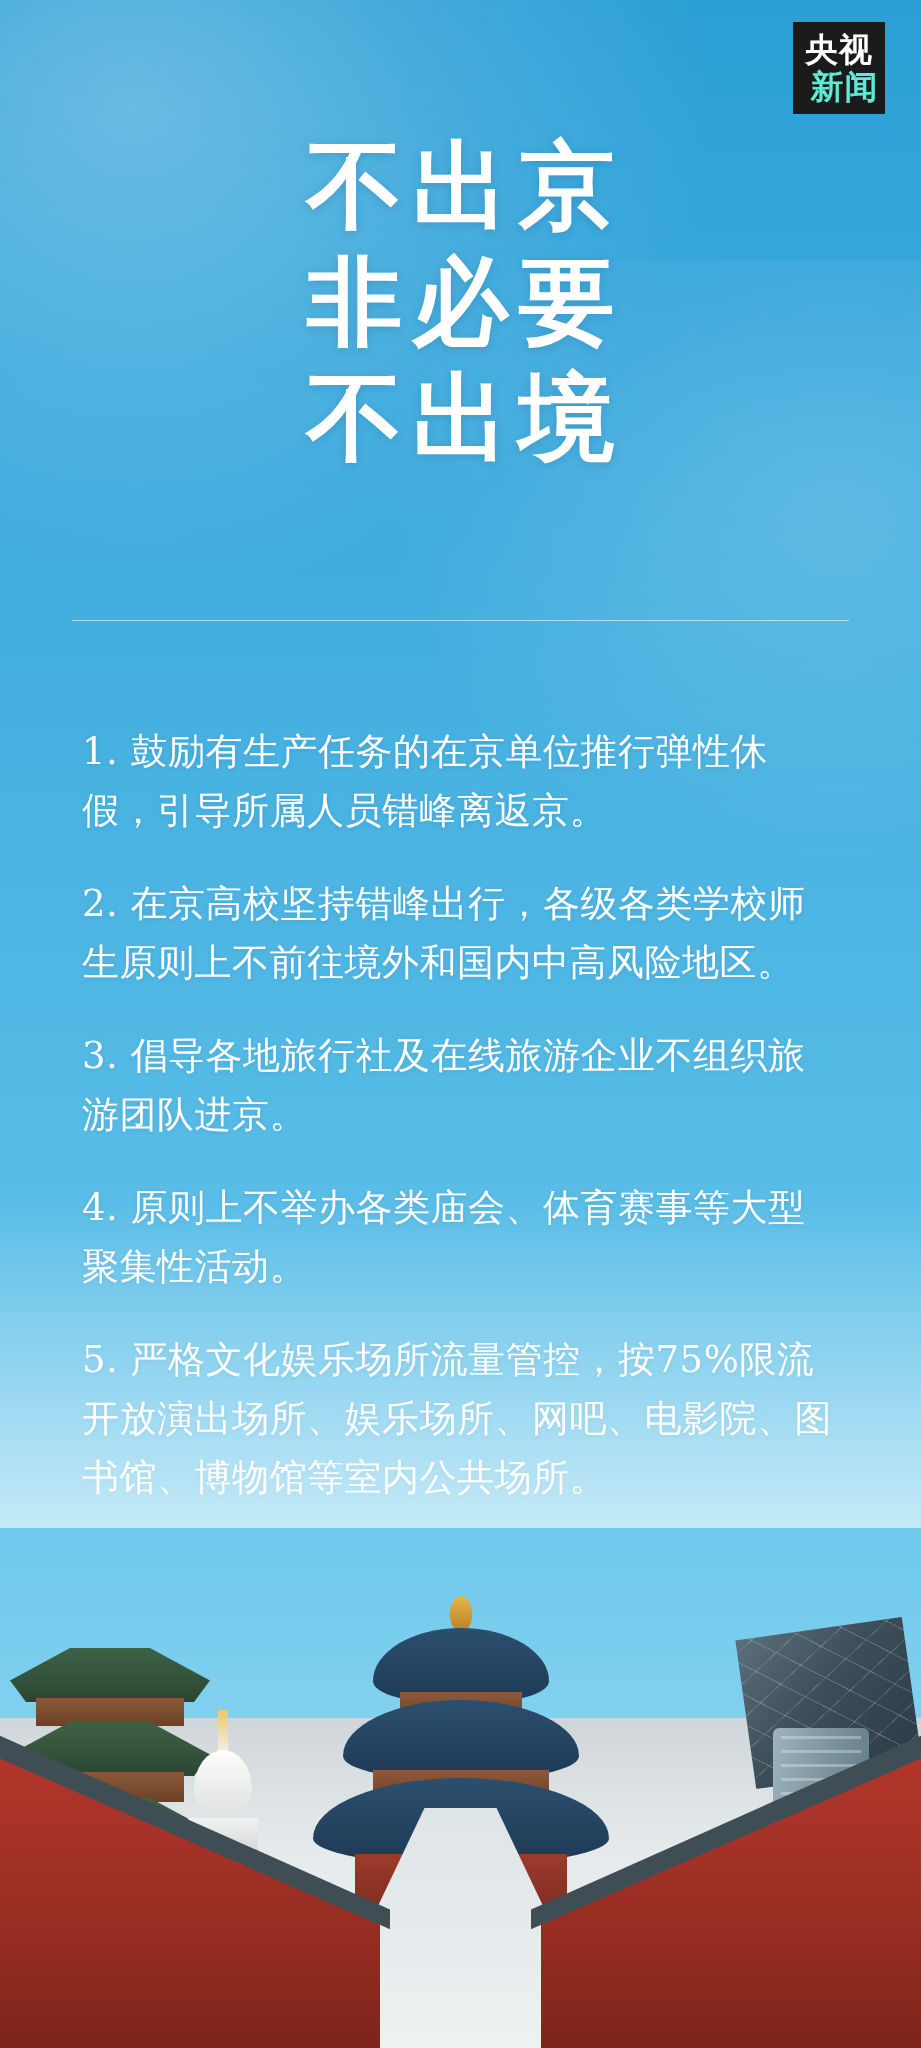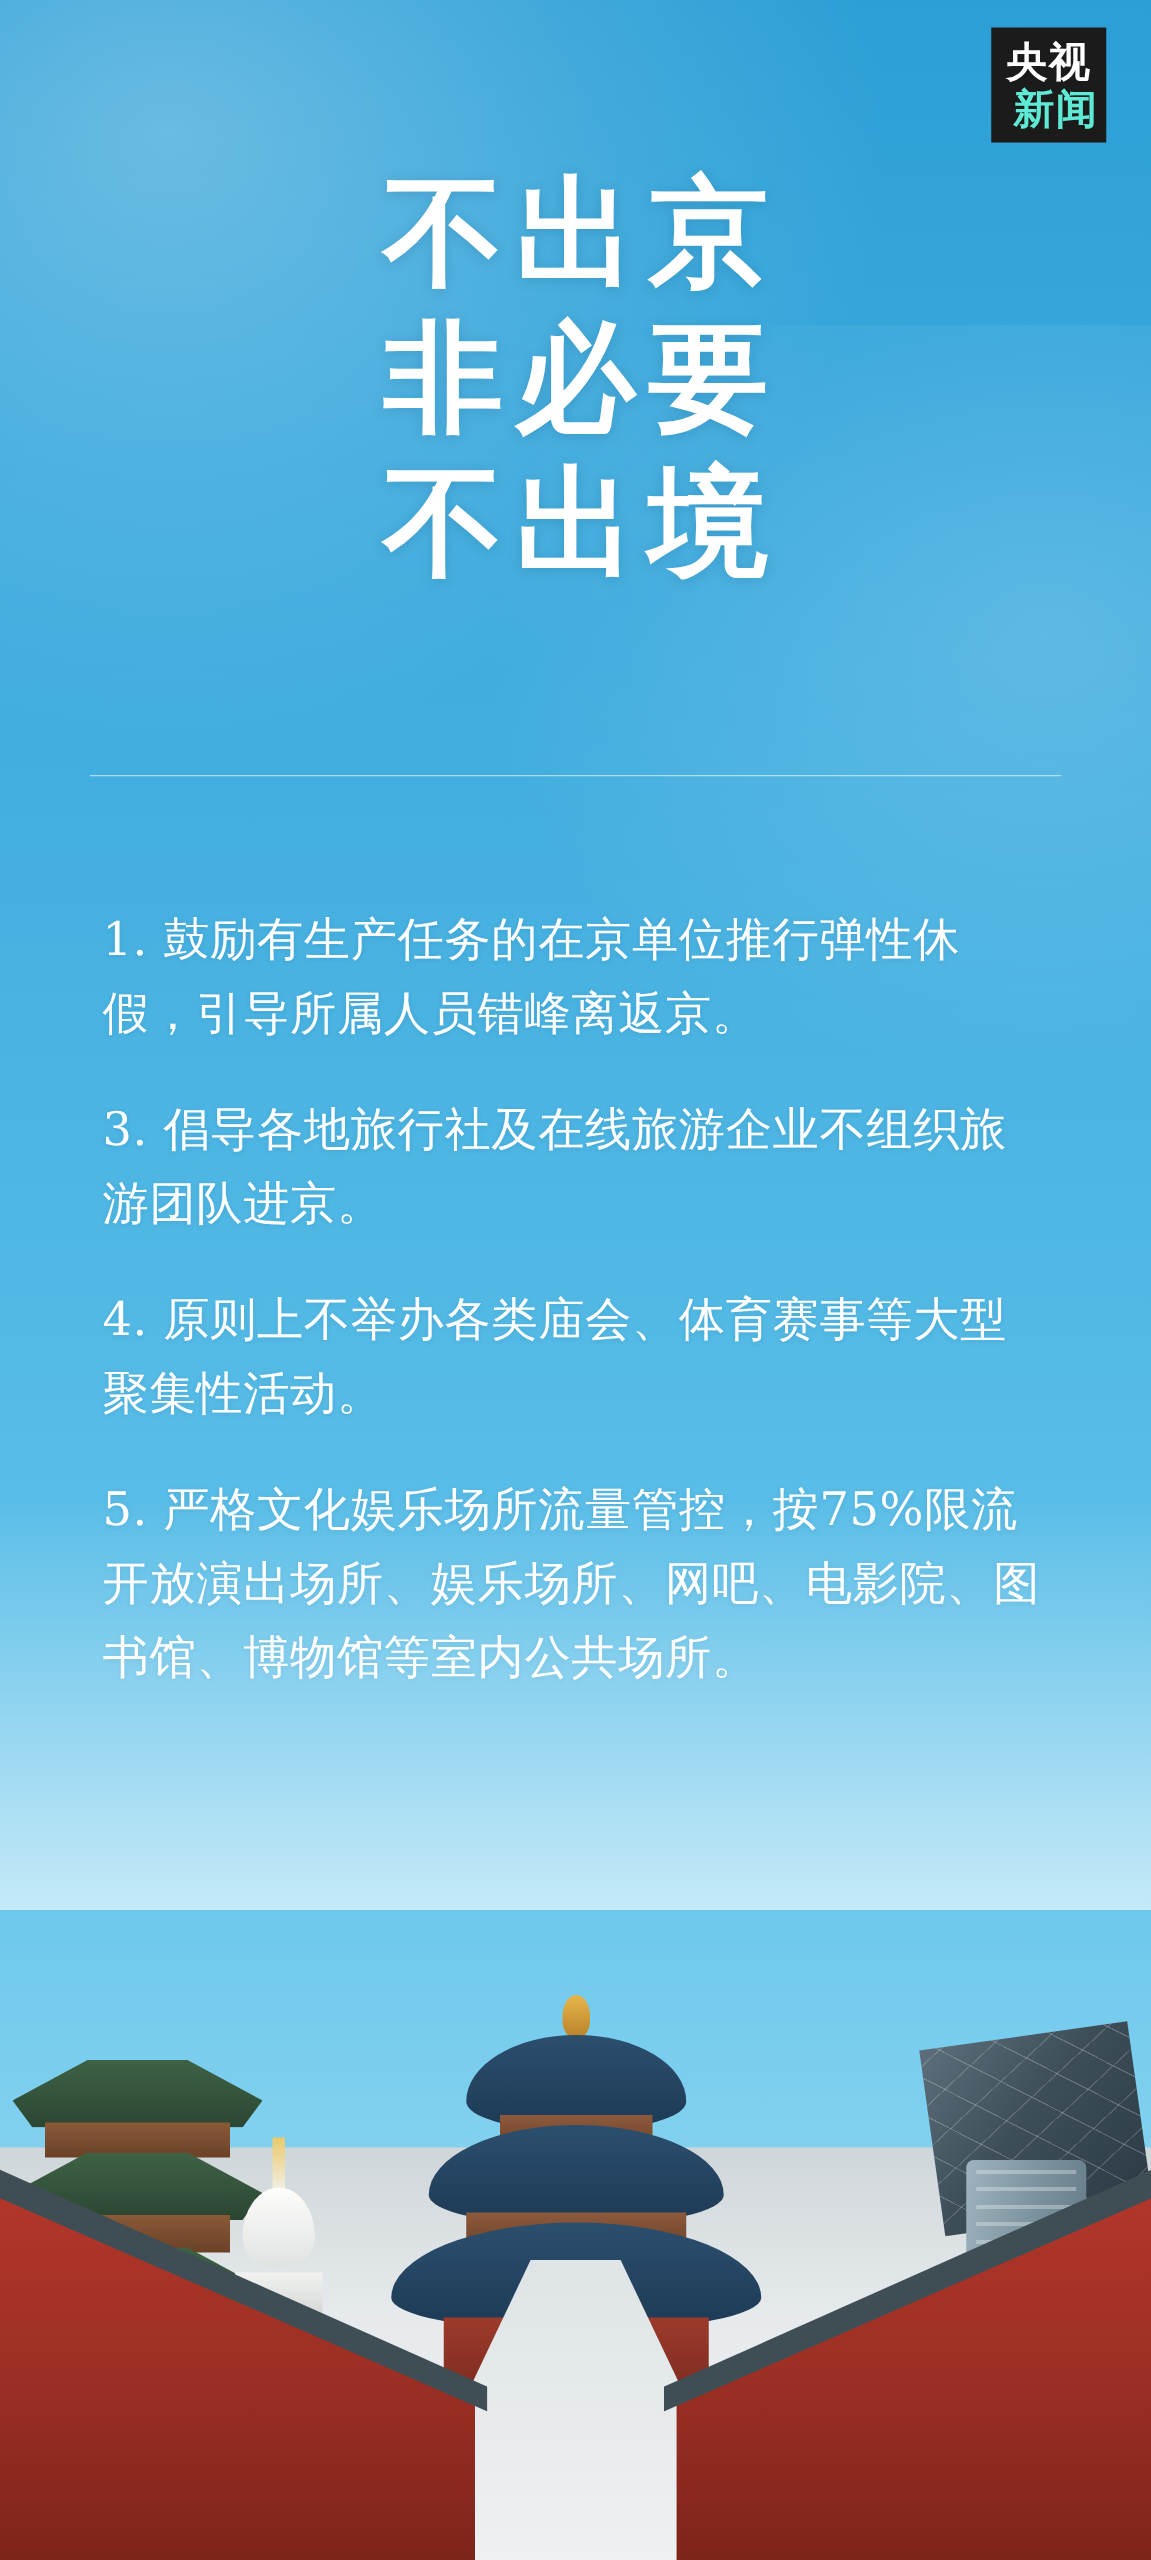--- a/index.html
+++ b/index.html
@@ -385,20 +385,21 @@
   <div class="headline">
     <div class="line">不出京</div>
     <div class="line">非必要</div>
     <div class="line">不出境</div>
   </div>
 
   <div class="divider"></div>
 
   <div class="list">
     <div class="item">1. 鼓励有生产任务的在京单位推行弹性休假，引导所属人员错峰离返京。</div>
+    <div class="item">2. 在京高校坚持错峰出行，各级各类学校师生原则上不前往境外和国内中高风险地区。</div>
     <div class="item">3. 倡导各地旅行社及在线旅游企业不组织旅游团队进京。</div>
     <div class="item">4. 原则上不举办各类庙会、体育赛事等大型聚集性活动。</div>
     <div class="item">5. 严格文化娱乐场所流量管控，按75%限流开放演出场所、娱乐场所、网吧、电影院、图书馆、博物馆等室内公共场所。</div>
   </div>
 
 
   <div class="scene">
     <div class="sky-haze"></div>
     <div class="treeline"></div>
     <div class="ground"></div>

